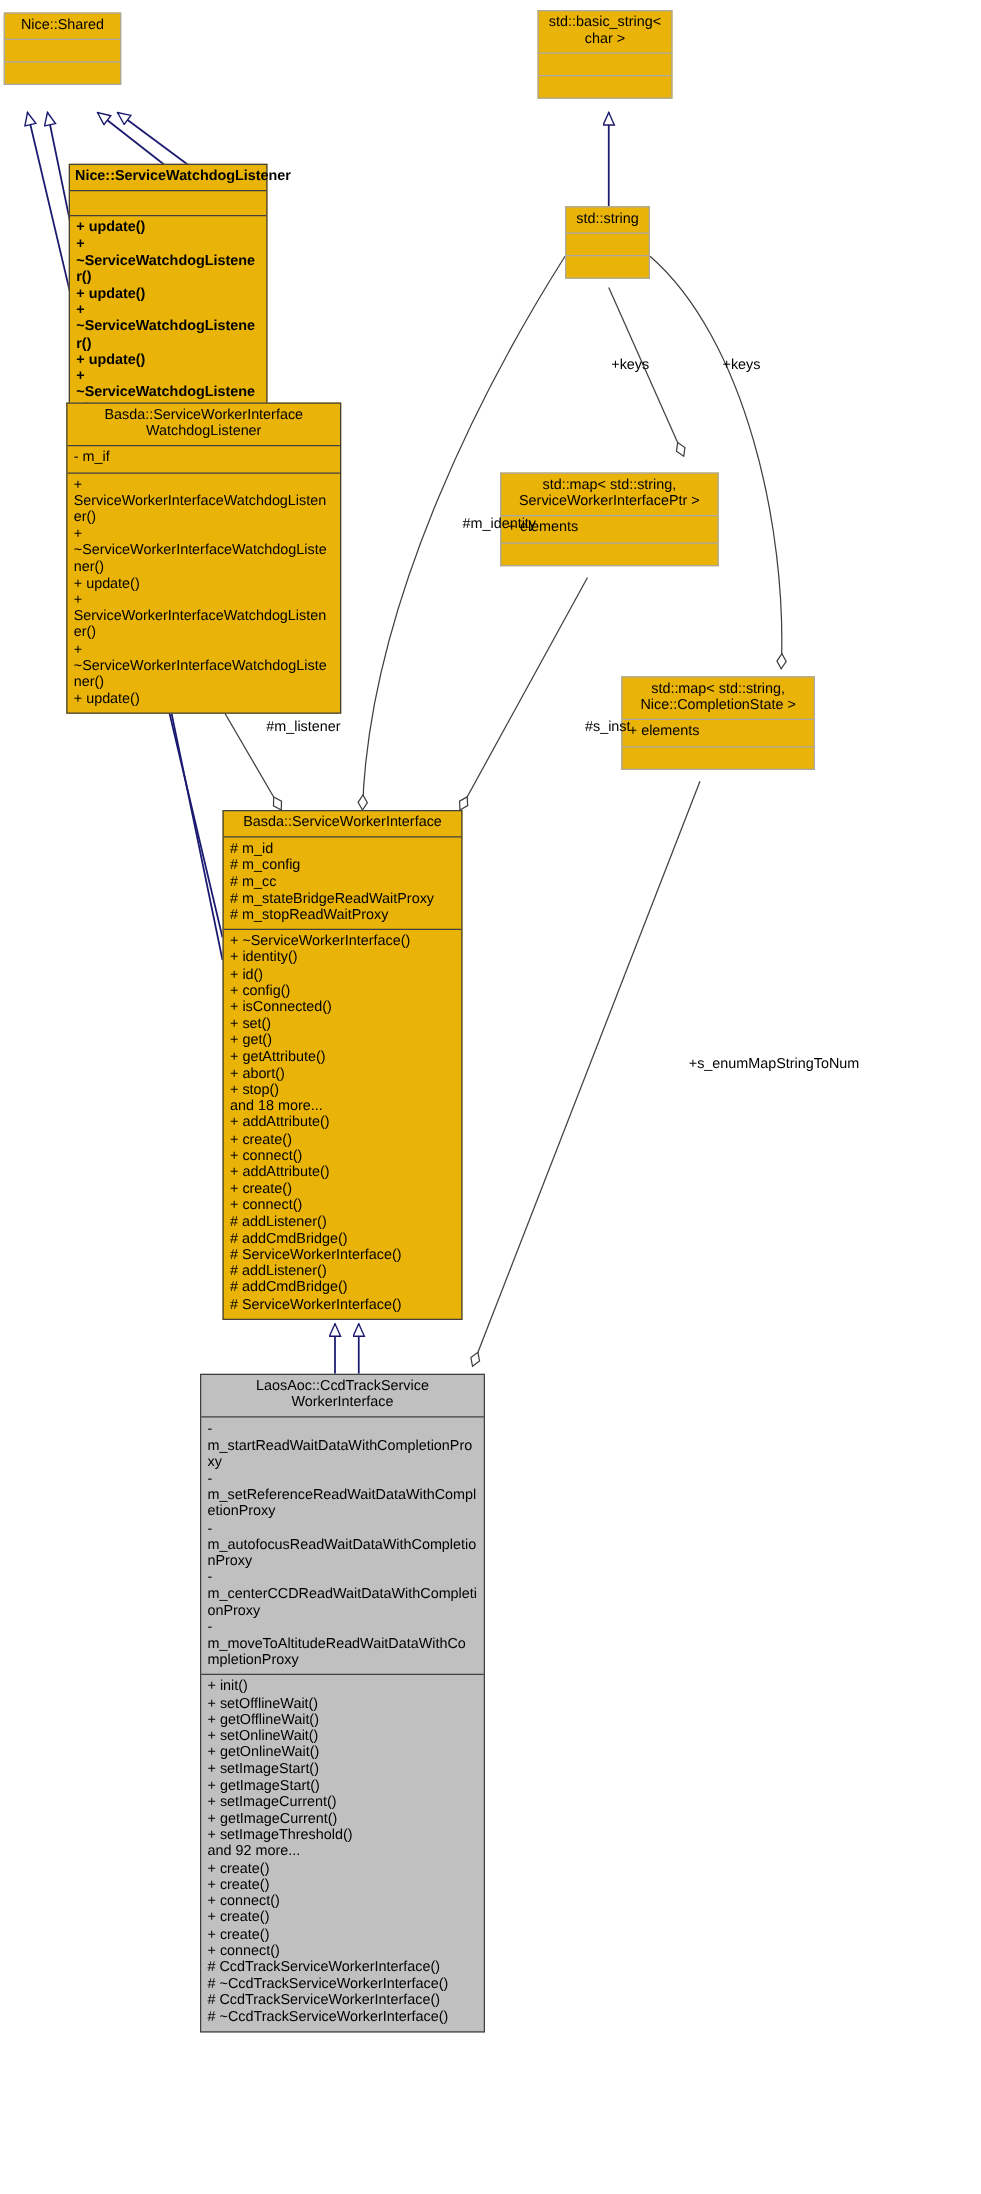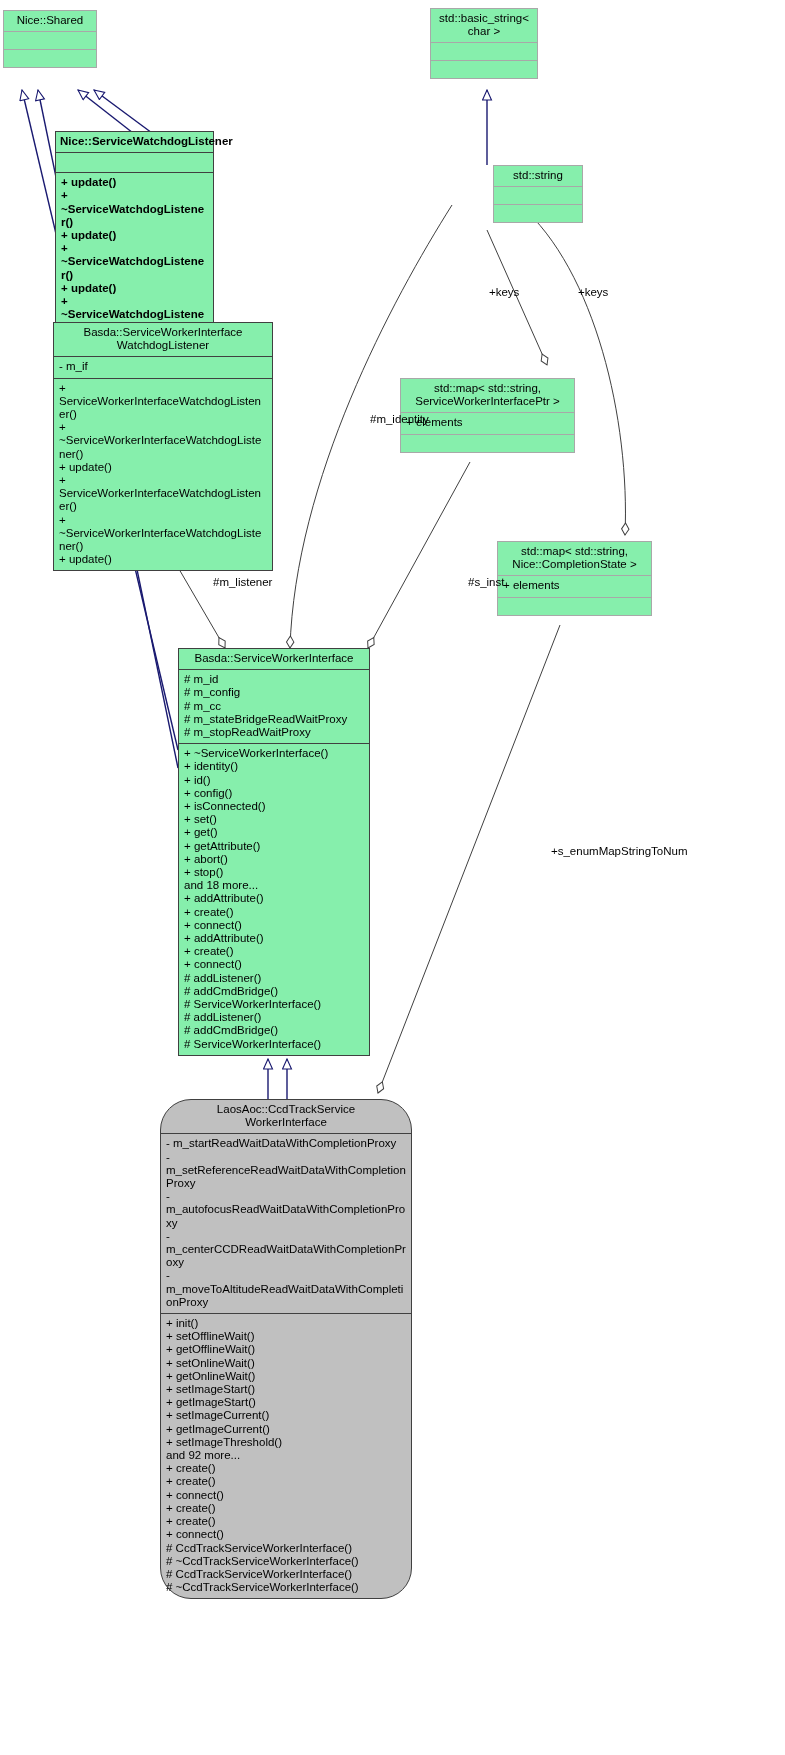--- a/index.html
+++ b/index.html
@@ -24,21 +24,21 @@
   svg.edges {
     position: absolute;
     left: 0; top: 0;
     width: 785px;
     height: 1755px;
     pointer-events: none;
   }
   .node {
     position: absolute;
     box-sizing: border-box;
-    background: #86efac;
+    background: #eab308;
     font-size: 11.5px;
     line-height: 13.2px;
     color: #000000;
   }
   
   .node.lite {
     border: 1px solid #a8a8a8;
   }
   .node.lite .sec + .sec { border-top: 1px solid #a8a8a8; }
   
@@ -154,21 +154,21 @@
     <div class="sec title">std::basic_string&lt;
 char &gt;</div>
     <div class="sec">
         <div class="empty-sec"></div>
       </div>
     <div class="sec">
         <div class="empty-sec"></div>
       </div>
   </div>
 
-  <div class="node lite" style="left:452px; top:165px; width:90px;margin-left:41px;">
+  <div class="node lite" style="left:452px; top:165px; width:68px;">
     <div class="sec title">std::string</div>
     <div class="sec">
         <div class="empty-sec"></div>
       </div>
     <div class="sec">
         <div class="empty-sec"></div>
       </div>
   </div>
 
   <div class="node solid" style="left:55px; top:131px; width:159px;font-weight:bold;">
@@ -253,21 +253,21 @@
       <div class="row">+ connect()</div>
       <div class="row"># addListener()</div>
       <div class="row"># addCmdBridge()</div>
       <div class="row"># ServiceWorkerInterface()</div>
       <div class="row"># addListener()</div>
       <div class="row"># addCmdBridge()</div>
       <div class="row"># ServiceWorkerInterface()</div>
     </div>
   </div>
 
-  <div class="node current" style="left:160px; top:1099px; width:252px;border-radius:31px;">
+  <div class="node current" style="left:160px; top:1099px; width:228px;">
     <div class="sec title">LaosAoc::CcdTrackService
 WorkerInterface</div>
     <div class="sec members">
       <div class="row">- m_startReadWaitDataWithCompletionProxy</div>
       <div class="row">- m_setReferenceReadWaitDataWithCompletionProxy</div>
       <div class="row">- m_autofocusReadWaitDataWithCompletionProxy</div>
       <div class="row">- m_centerCCDReadWaitDataWithCompletionProxy</div>
       <div class="row">- m_moveToAltitudeReadWaitDataWithCompletionProxy</div>
     </div>
     <div class="sec members">

